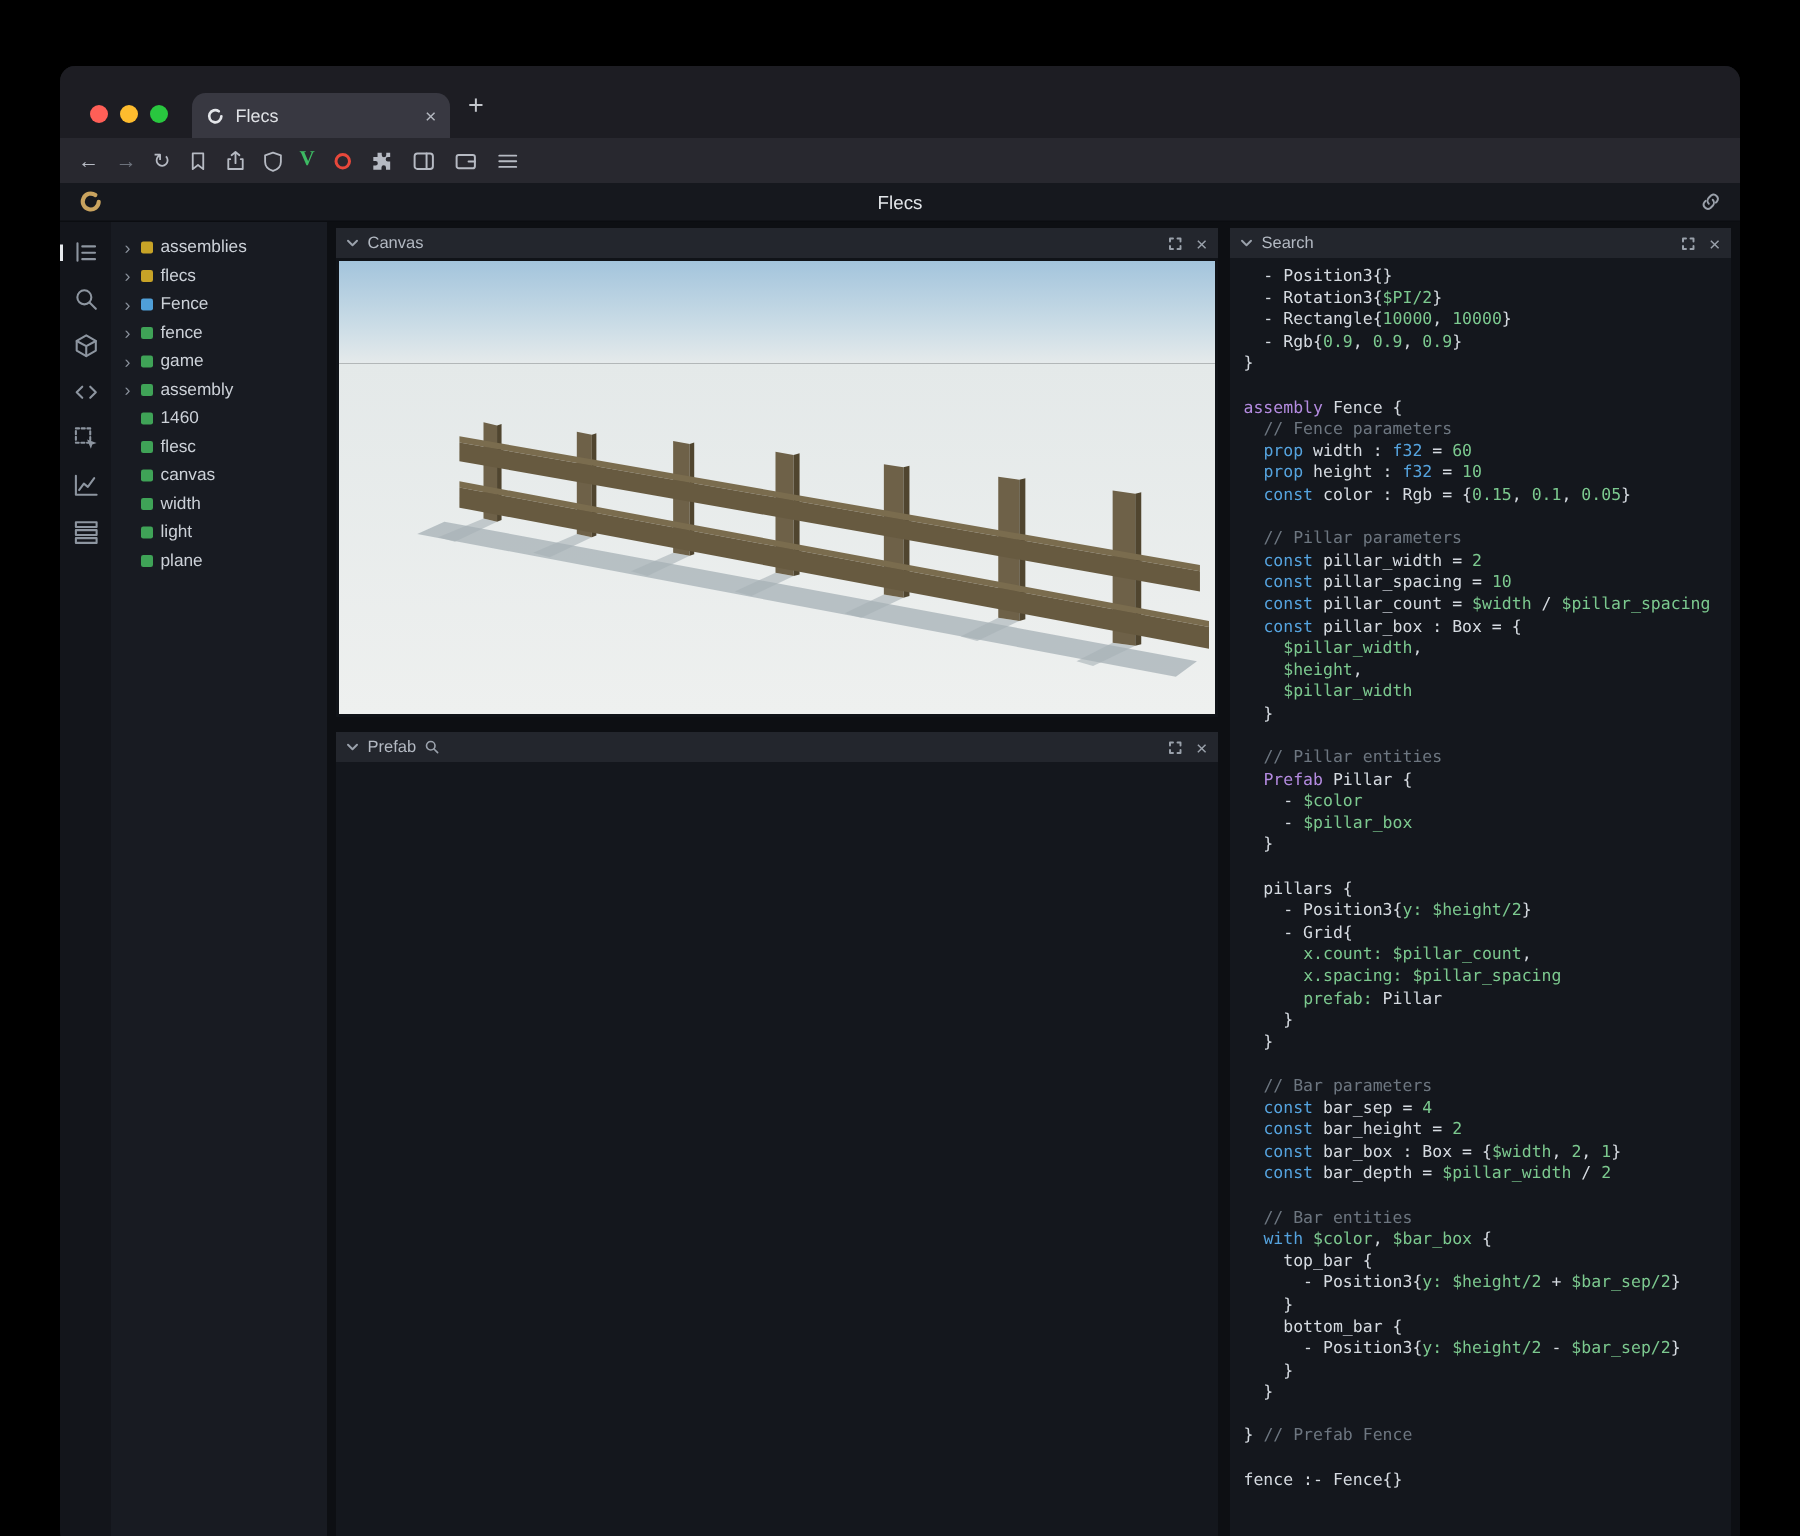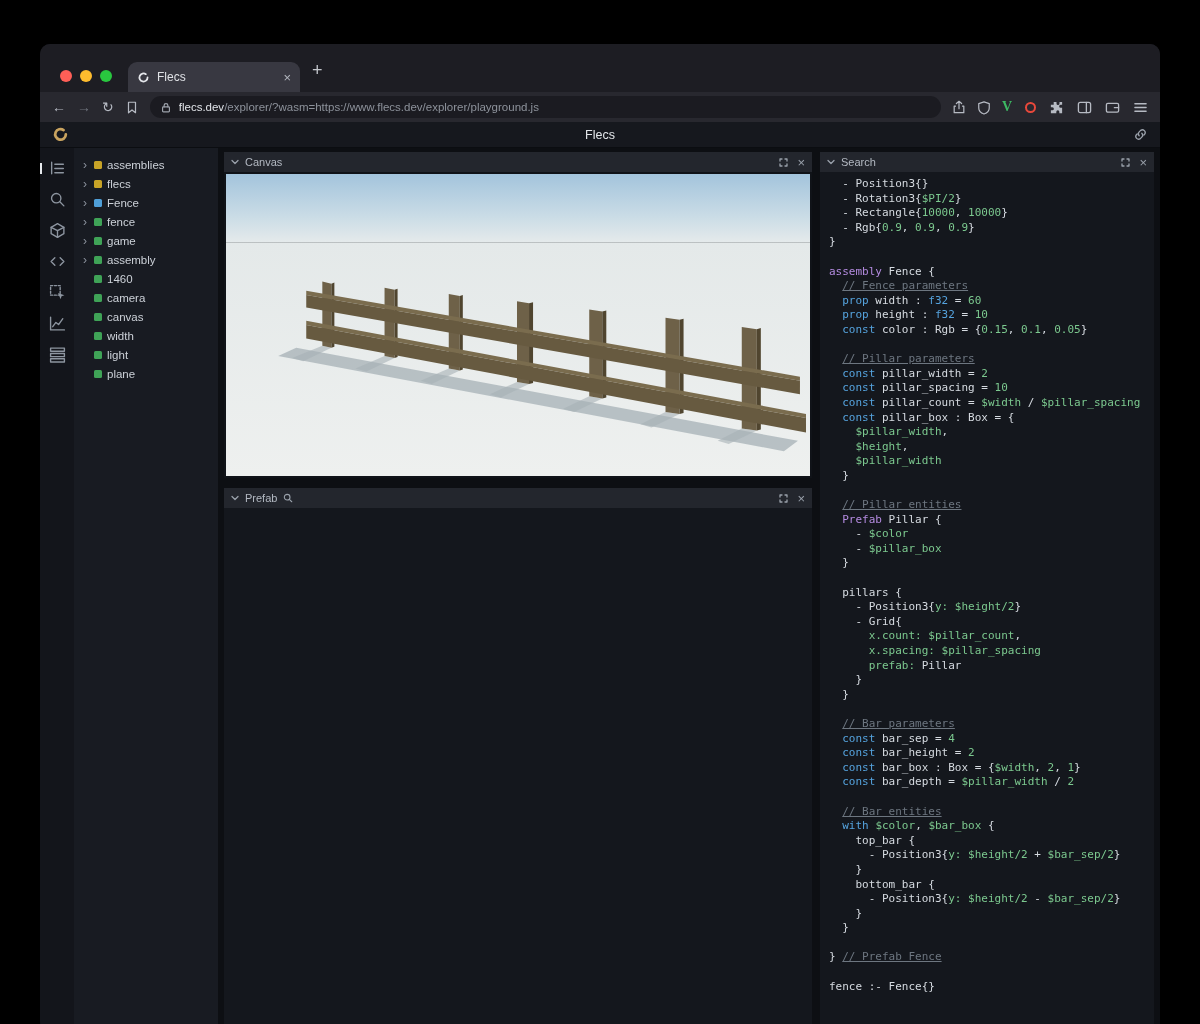--- a/index.html
+++ b/index.html
@@ -57,21 +57,21 @@
   .panel-actions { margin-left: auto; display: flex; gap: 9px; align-items: center; color: #9aa1ab; }
   .close-x { font-size: 13px; line-height: 1; }
   .canvas-panel { height: 326px; flex: 0 0 auto; }
   .canvas-body { flex: 1; padding: 2px; background: #101318; min-height: 0; }
   .viewport { width: 100%; height: 100%; display: block; }
   .search-panel { flex: 1; }
   .search-body { flex: 1; background: #14171d; }
   .editor-panel { flex: 1; }
   .editor-body { flex: 1; background: #14171d; padding: 5px 9px; font-family: "DejaVu Sans Mono", monospace; font-size: 11px; line-height: 14.6px; overflow: hidden; white-space: pre; }
   .tok-w { color: #d6dbe1; } .tok-b { color: #55a3de; } .tok-p { color: #b48be0; }
-  .tok-g { color: #7cc98f; } .tok-c { color: #6d7680; text-decoration: underline; }
+  .tok-g { color: #7cc98f; } .tok-c { color: #6d7680; }
 </style>
 </head>
 <body>
 
 <div class="window">
 
   <div class="tabstrip">
     <div class="lights">
       <span class="light red"></span>
       <span class="light yellow"></span>
@@ -87,27 +87,20 @@
     <div class="newtab">+</div>
   </div>
 
   <div class="urlrow">
     <span class="nav-btn">←</span>
     <span class="nav-btn dim">→</span>
     <span class="nav-btn">↻</span>
     <svg class="ic" width="14" height="15" viewBox="0 0 16 16">
         <path d="M4 2h8v12l-4-3.2L4 14z"></path>
       </svg>
-    <div class="url-pill">
-      <svg class="ic" width="12" height="13" viewBox="0 0 14 14" style="stroke:#9da2ab;">
-        <rect x="3" y="6.2" width="8" height="5.8" rx="1"></rect>
-          <path d="M4.8 6.2V4.6a2.2 2.2 0 0 1 4.4 0v1.6"></path>
-      </svg>
-      <span style="white-space:nowrap;overflow:hidden;text-overflow:ellipsis;min-width:0;"><span class="url-domain">flecs.dev</span><span class="url-rest">/explorer/?wasm=https://www.flecs.dev/explorer/playground.js</span></span>
-    </div>
     <span>
       <svg class="ic" width="14" height="16" viewBox="0 0 16 16">
           <path d="M8 1.5v8.5M5 4l3-2.5L11 4"></path>
           <path d="M4 7H2.5v7.5h11V7H12"></path>
         </svg>
     </span>
     <span>
       <svg class="ic" width="14" height="15" viewBox="0 0 16 16">
           <path d="M8 1.5l6 2v5c0 3.4-2.6 5.8-6 6.9-3.4-1.1-6-3.5-6-6.9v-5z"></path>
         </svg>
@@ -230,21 +223,21 @@
             <span class="tree-label">assembly</span>
           </div>
           <div class="tree-item">
             <span class="tree-chevron"></span>
             <span class="tree-square" style="background: rgb(63, 163, 87);"></span>
             <span class="tree-label">1460</span>
           </div>
           <div class="tree-item">
             <span class="tree-chevron"></span>
             <span class="tree-square" style="background: rgb(63, 163, 87);"></span>
-            <span class="tree-label">camera</span>
+            <span class="tree-label">flesc</span>
           </div>
           <div class="tree-item">
             <span class="tree-chevron"></span>
             <span class="tree-square" style="background: rgb(63, 163, 87);"></span>
             <span class="tree-label">canvas</span>
           </div>
           <div class="tree-item">
             <span class="tree-chevron"></span>
             <span class="tree-square" style="background: rgb(63, 163, 87);"></span>
             <span class="tree-label">width</span>

